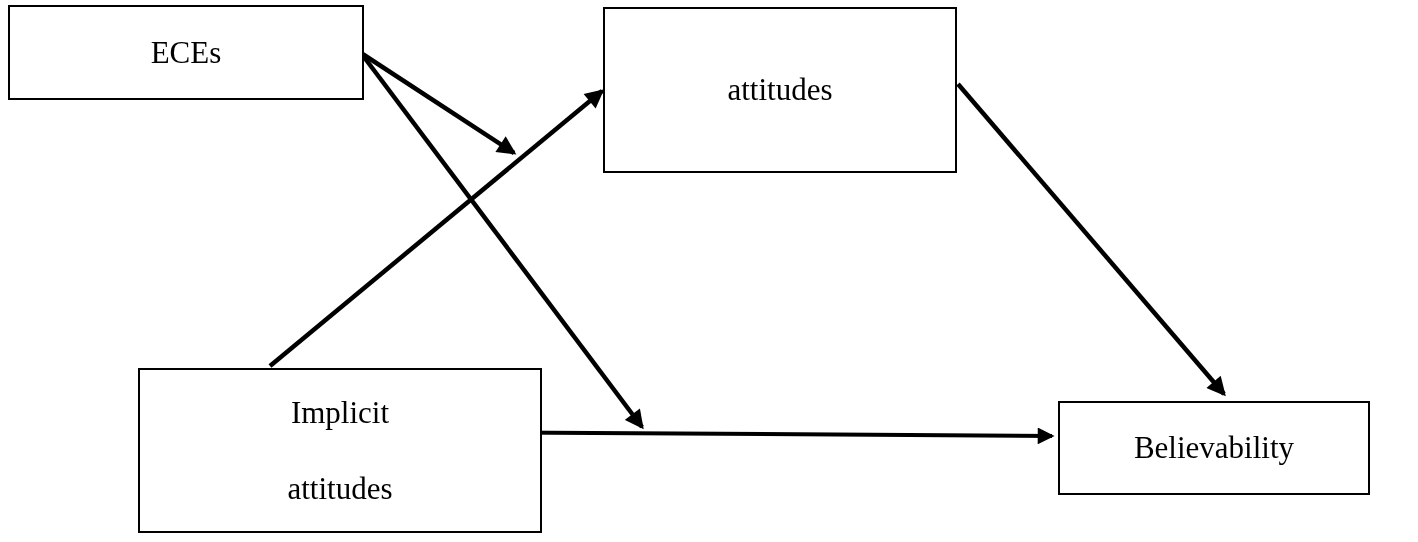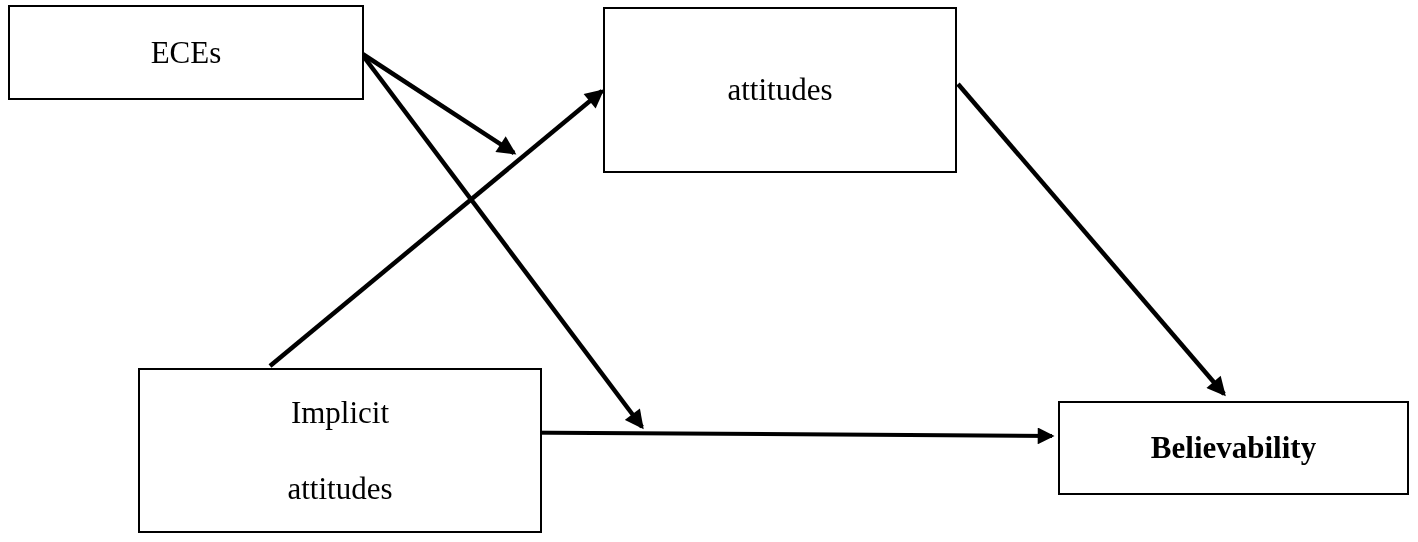--- a/index.html
+++ b/index.html
@@ -34,21 +34,21 @@
     text-align: left;
     font-size: 31px;
     line-height: 40px;
     z-index: 1;
   }
   .node .label-line { display: block; }
   .two-line { gap: 36px; }
   #node-eces          { left: 8px;    top: 5px;   width: 356px; height: 95px;  }
   #node-explicit      { left: 603px;  top: 7px;   width: 354px; height: 166px; }
   #node-implicit      { left: 94px;   top: 368px; width: 404px; height: 165px; margin-left: 44px; }
-  #node-believability { left: 1058px; top: 401px; width: 351px; height: 94px; font-weight: bold;  }
+  #node-believability { left: 1058px; top: 401px; width: 312px; height: 94px;  }
   .edge { stroke: #000000; fill: none; }
 </style>
 </head>
 <body>
 
 <div id="canvas">
 
   <svg id="edges-layer" width="1418" height="542" viewBox="0 0 1418 542" xmlns="http://www.w3.org/2000/svg">
     <defs>
       <marker id="arrow" viewBox="0 0 10 10" refX="8.5" refY="5" markerWidth="4.6" markerHeight="4.2" orient="auto">

